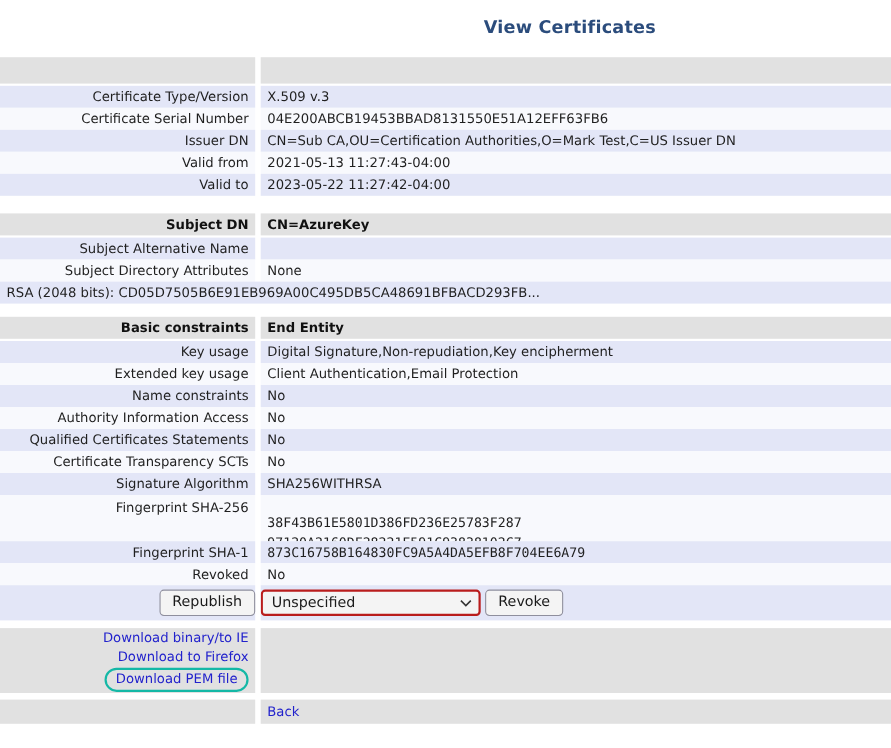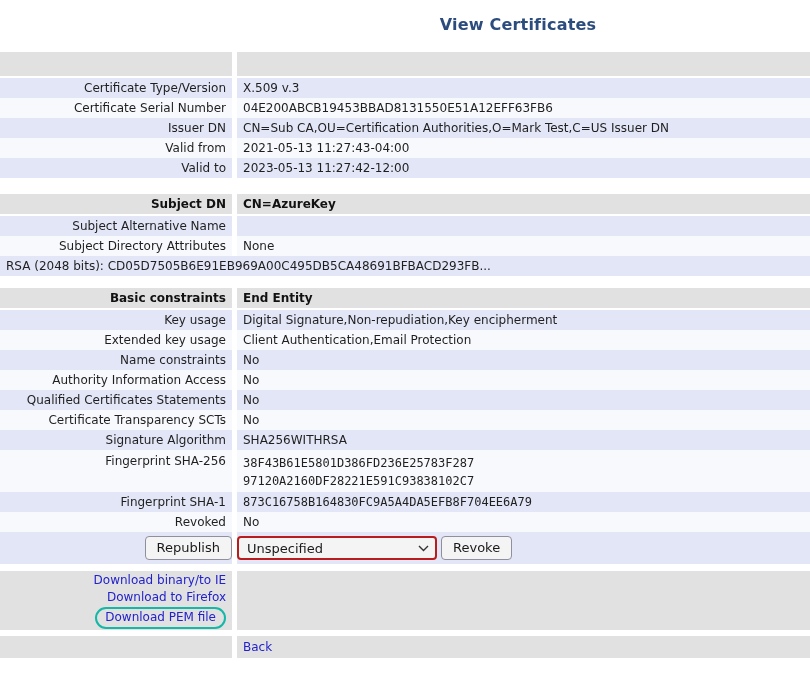--- a/index.html
+++ b/index.html
@@ -32,21 +32,21 @@
   .hdr{margin-bottom:2px;}
   .hdr.top{height:24px;}
   
   .sec-general{margin-bottom:16px;}
   .sec-subject{margin-bottom:12px;}
   .sec-constraints{margin-bottom:7px;}
   .sec-downloads{margin-bottom:6px;}
   
   .row.tall{height:42px;}
   .row.tall .cl{align-items:flex-start;padding-top:4px;}
-  .row.tall .cr{flex-direction:column;align-items:flex-start;justify-content:flex-start;padding-top:4px;line-height:18px;}
+  .row.tall .cr{flex-direction:column;align-items:flex-start;justify-content:flex-start;padding-top:16px;line-height:18px;}
   .mono{font-family:"DejaVu Sans Mono","Liberation Mono",monospace;font-size:12px;}
   
   .row.actions{height:32px;}
   .row.actions .cl{padding-right:0;}
   .row.actions .cr{padding-left:0;}
   .btn{
     background:#f4f4f4;border:1px solid #8f8f9d;border-radius:4px;
     height:24px;padding:0 11px;font-family:"DejaVu Sans","Liberation Sans",sans-serif;
     font-size:13px;color:#1a1a1a;line-height:22px;cursor:pointer;
   }
@@ -97,21 +97,21 @@
       <div class="row a">
         <div class="cl">Issuer DN</div>
         <div class="cr">CN=Sub CA,OU=Certification Authorities,O=Mark Test,C=US Issuer DN</div>
       </div>
       <div class="row b">
         <div class="cl">Valid from</div>
         <div class="cr">2021-05-13 11:27:43-04:00</div>
       </div>
       <div class="row a">
         <div class="cl">Valid to</div>
-        <div class="cr">2023-05-13 11:27:42-12:00</div>
+        <div class="cr">2023-05-22 11:27:42-04:00</div>
       </div>
     </div>
 
     <div class="tbl sec-subject">
       <div class="row hdr">
         <div class="cl">Subject DN</div>
         <div class="cr">CN=AzureKey</div>
       </div>
       <div class="row a">
         <div class="cl">Subject Alternative Name</div>

